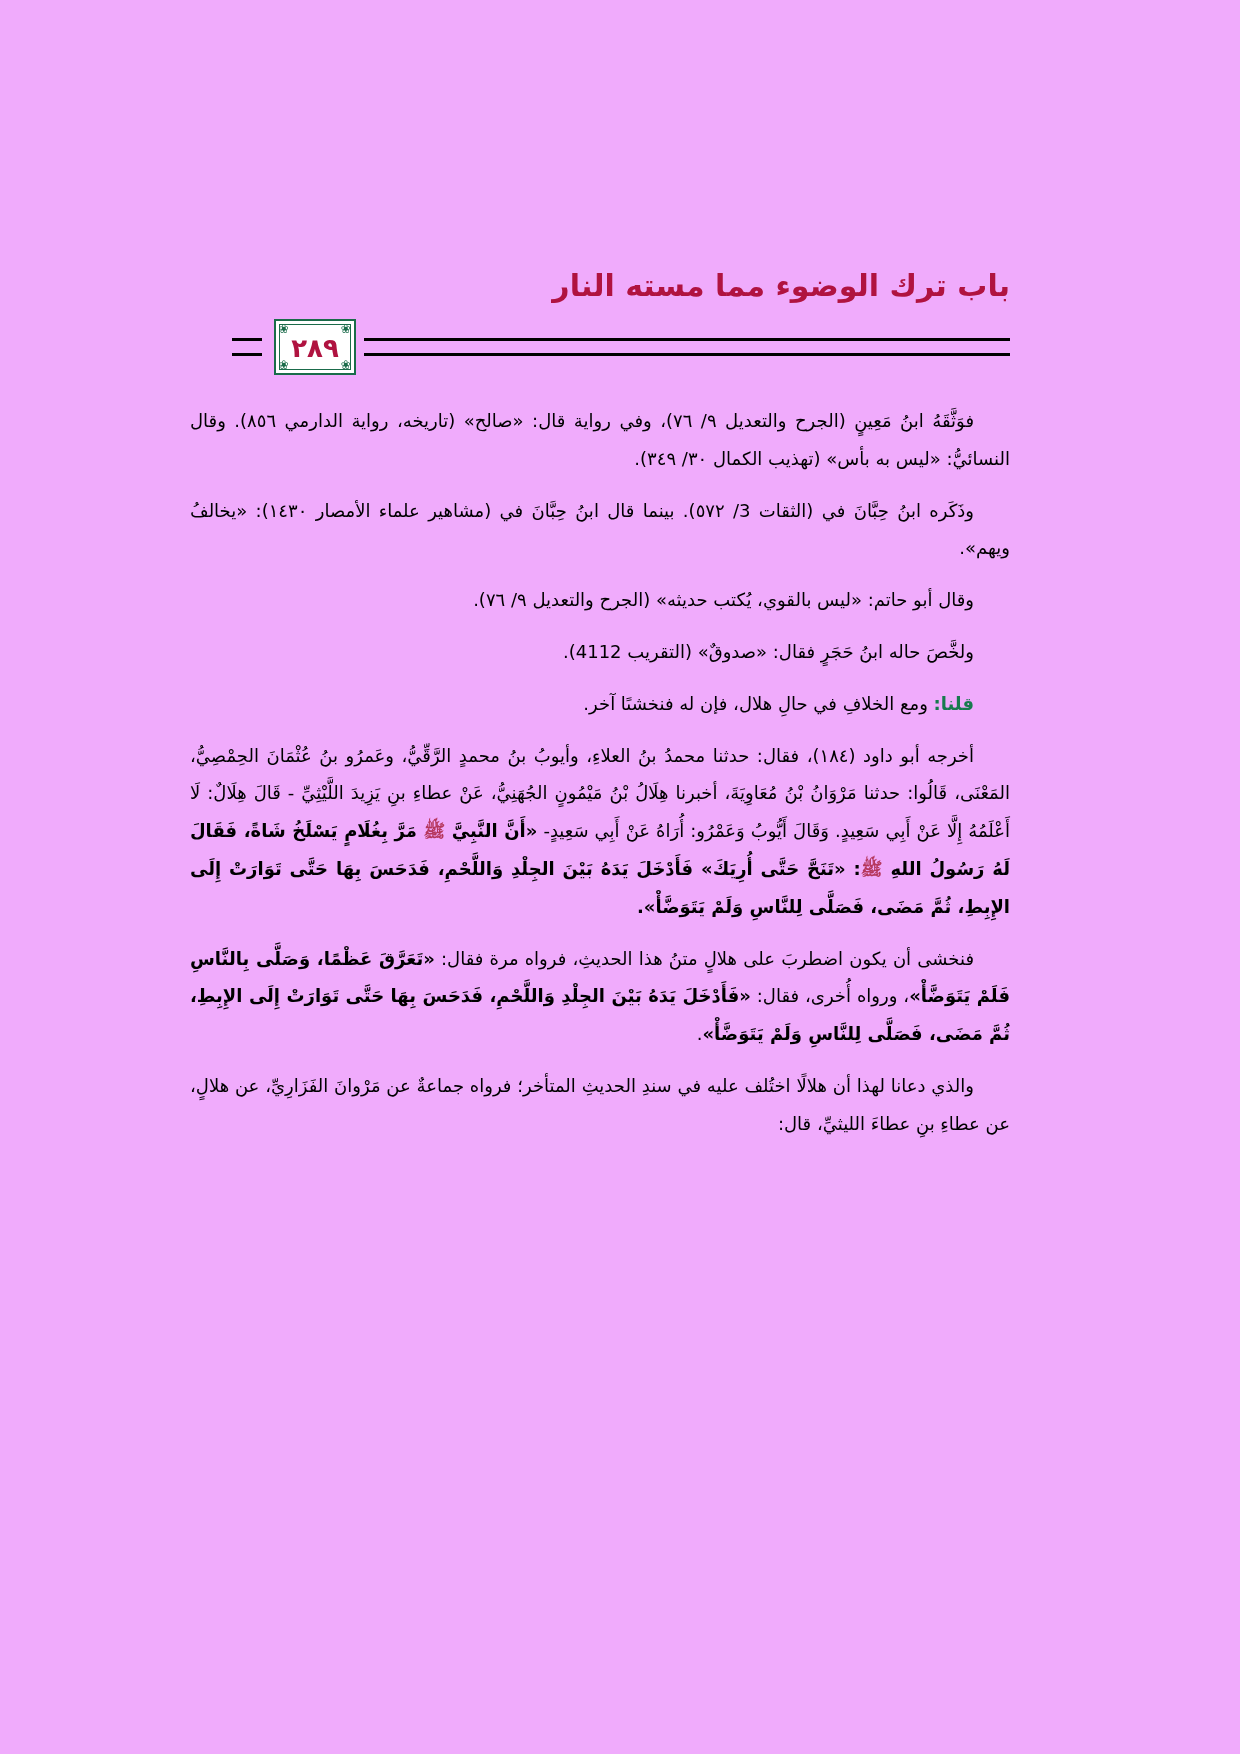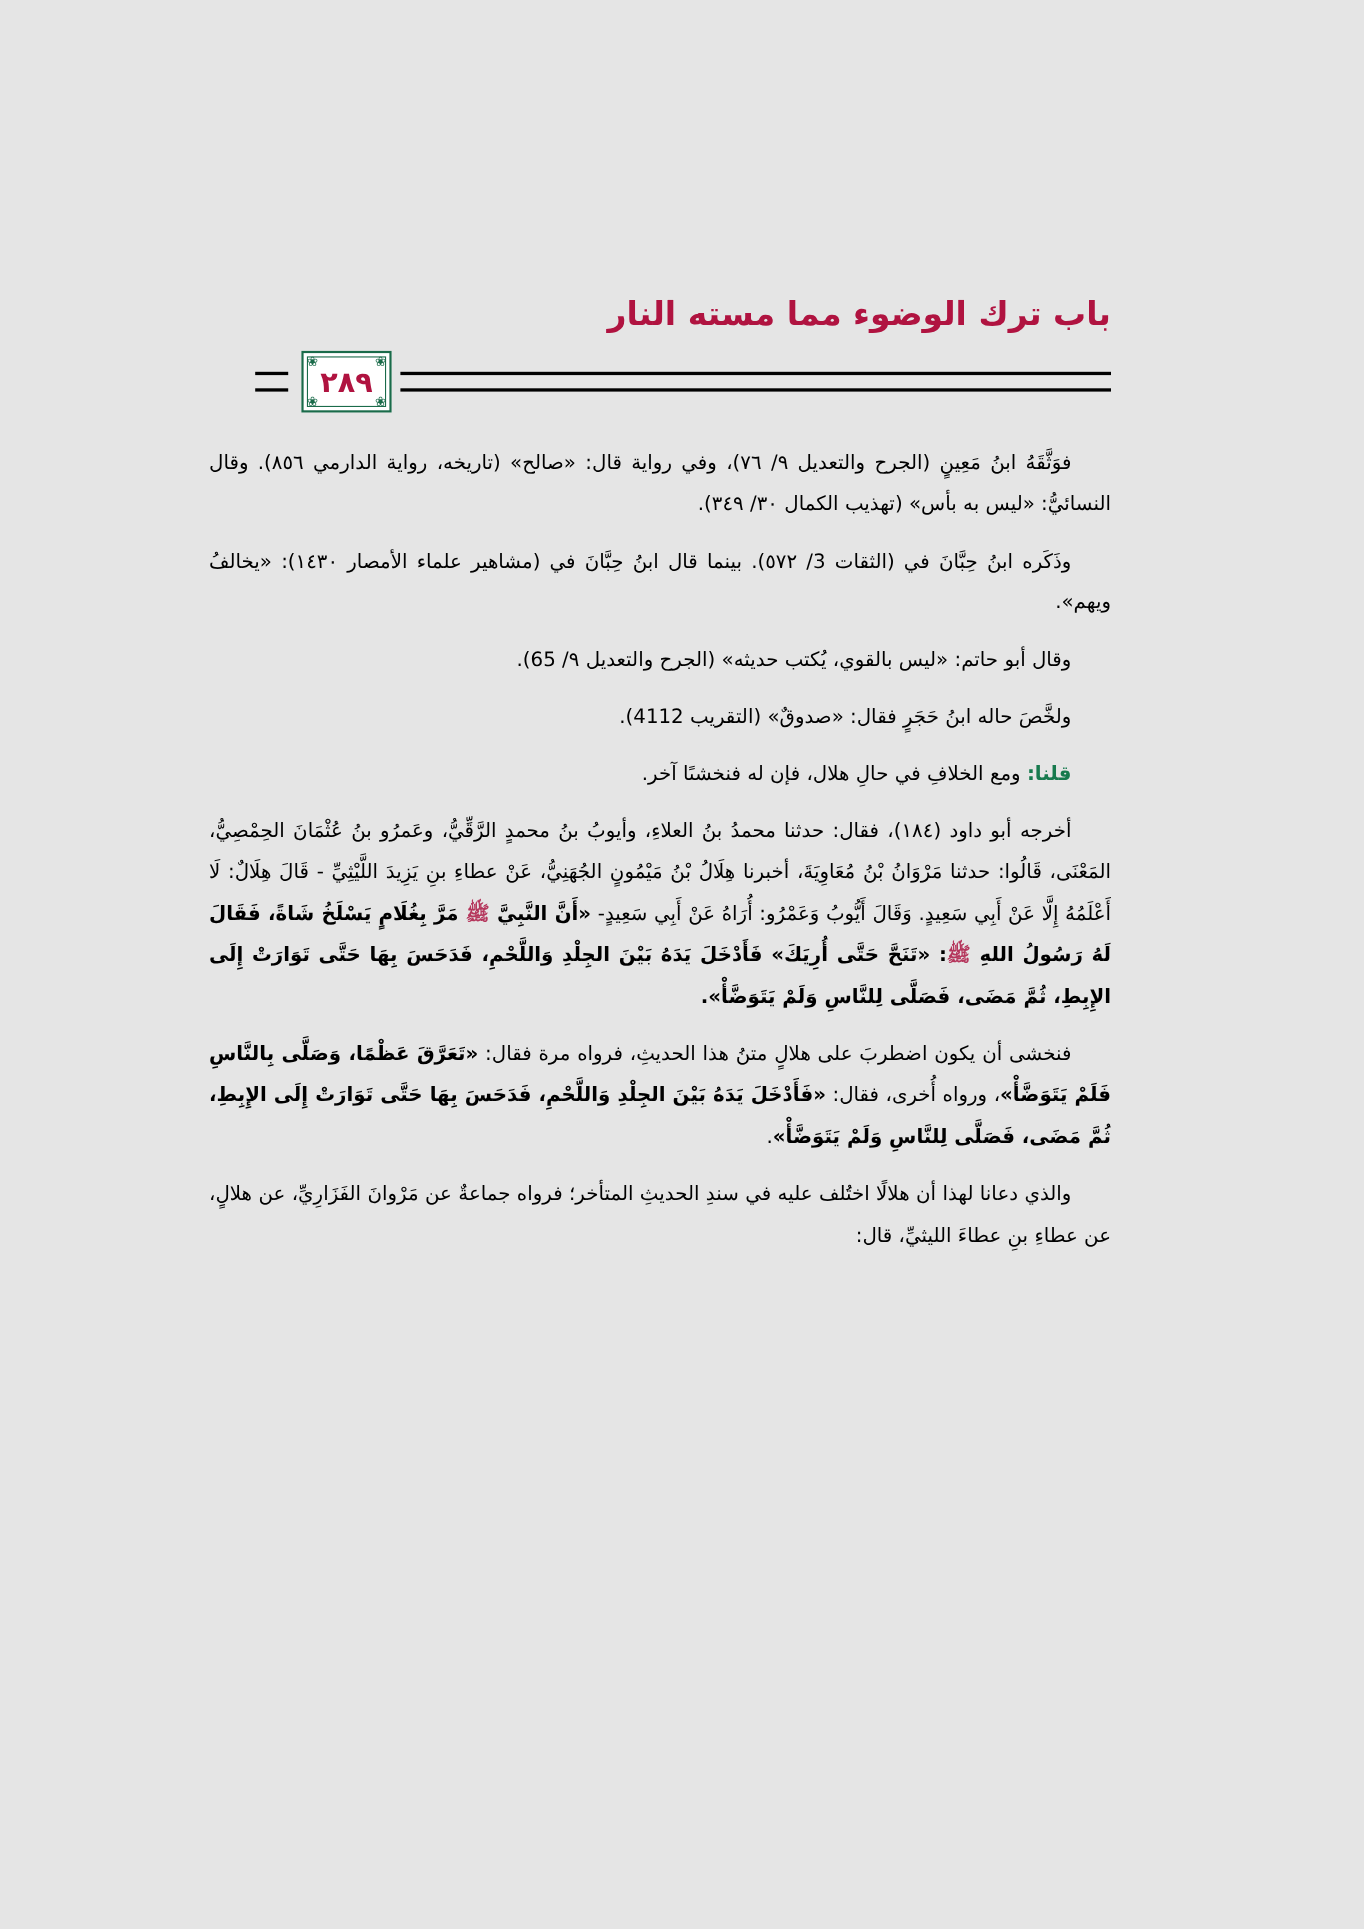--- a/index.html
+++ b/index.html
@@ -4,21 +4,21 @@
 <style>
   html, body {
     margin: 0;
     padding: 0;
     background: #ffffff;
   }
   .page {
     position: relative;
     width: 1240px;
     height: 1754px;
-    background: #e5e5e5;
+    background: #f0abfc;
     overflow: hidden;
     font-family: "DejaVu Sans", sans-serif;
     direction: rtl;
   }
   .content {
     position: absolute;
     top: 268px;
     left: 190px;
     width: 820px;
   }
@@ -114,21 +114,21 @@
         <div class="inner">
           <span class="num">٢٨٩</span>
         </div>
       </div>
       <div class="double-line long"></div>
     </div>
 
     <div class="body-text">
         <p class="para"><span class="seg-normal">فوَثَّقَهُ ابنُ مَعِينٍ (الجرح والتعديل ٩/ ٧٦)، وفي رواية قال: «صالح» (تاريخه، رواية الدارمي ٨٥٦). وقال النسائيُّ: «ليس به بأس» (تهذيب الكمال ٣٠/ ٣٤٩).</span></p>
         <p class="para"><span class="seg-normal">وذَكَره ابنُ حِبَّانَ في (الثقات 3/ ٥٧٢). بينما قال ابنُ حِبَّانَ في (مشاهير علماء الأمصار ١٤٣٠): «يخالفُ ويهم».</span></p>
-        <p class="para"><span class="seg-normal">وقال أبو حاتم: «ليس بالقوي، يُكتب حديثه» (الجرح والتعديل ٩/ 65).</span></p>
+        <p class="para"><span class="seg-normal">وقال أبو حاتم: «ليس بالقوي، يُكتب حديثه» (الجرح والتعديل ٩/ ٧٦).</span></p>
         <p class="para"><span class="seg-normal">ولخَّصَ حاله ابنُ حَجَرٍ فقال: «صدوقٌ» (التقريب 4112).</span></p>
         <p class="para"><span class="seg-green">قلنا:</span><span class="seg-normal"> ومع الخلافِ في حالِ هلال، فإن له فنخشىًا آخر.</span></p>
         <p class="para"><span class="seg-normal">أخرجه أبو داود (١٨٤)، فقال: حدثنا محمدُ بنُ العلاءِ، وأيوبُ بنُ محمدٍ الرَّقِّيُّ، وعَمرُو بنُ عُثْمَانَ الحِمْصِيُّ، المَعْنَى، قَالُوا: حدثنا مَرْوَانُ بْنُ مُعَاوِيَةَ، أخبرنا هِلَالُ بْنُ مَيْمُونٍ الجُهَنِيُّ، عَنْ عطاءِ بنِ يَزِيدَ اللَّيْثِيِّ - قَالَ هِلَالٌ: لَا أَعْلَمُهُ إِلَّا عَنْ أَبِي سَعِيدٍ. وَقَالَ أَيُّوبُ وَعَمْرُو: أُرَاهُ عَنْ أَبِي سَعِيدٍ- </span><span class="seg-bold">«أَنَّ النَّبِيَّ </span><span class="seg-red">ﷺ</span><span class="seg-bold"> مَرَّ بِغُلَامٍ يَسْلَخُ شَاةً، فَقَالَ لَهُ رَسُولُ اللهِ </span><span class="seg-red">ﷺ</span><span class="seg-bold">: «تَنَحَّ حَتَّى أُرِيَكَ» فَأَدْخَلَ يَدَهُ بَيْنَ الجِلْدِ وَاللَّحْمِ، فَدَحَسَ بِهَا حَتَّى تَوَارَتْ إِلَى الإِبِطِ، ثُمَّ مَضَى، فَصَلَّى لِلنَّاسِ وَلَمْ يَتَوَضَّأْ».</span></p>
         <p class="para"><span class="seg-normal">فنخشى أن يكون اضطربَ على هلالٍ متنُ هذا الحديثِ، فرواه مرة فقال: </span><span class="seg-bold">«تَعَرَّقَ عَظْمًا، وَصَلَّى بِالنَّاسِ فَلَمْ يَتَوَضَّأْ»</span><span class="seg-normal">، ورواه أُخرى، فقال: </span><span class="seg-bold">«فَأَدْخَلَ يَدَهُ بَيْنَ الجِلْدِ وَاللَّحْمِ، فَدَحَسَ بِهَا حَتَّى تَوَارَتْ إِلَى الإِبِطِ، ثُمَّ مَضَى، فَصَلَّى لِلنَّاسِ وَلَمْ يَتَوَضَّأْ»</span><span class="seg-normal">.</span></p>
         <p class="para"><span class="seg-normal">والذي دعانا لهذا أن هلالًا اختُلف عليه في سندِ الحديثِ المتأخر؛ فرواه جماعةٌ عن مَرْوانَ الفَزَارِيِّ، عن هلالٍ، عن عطاءِ بنِ عطاءَ الليثيِّ، قال:</span></p>
       </div>
 
   </div>
 </div>
 

